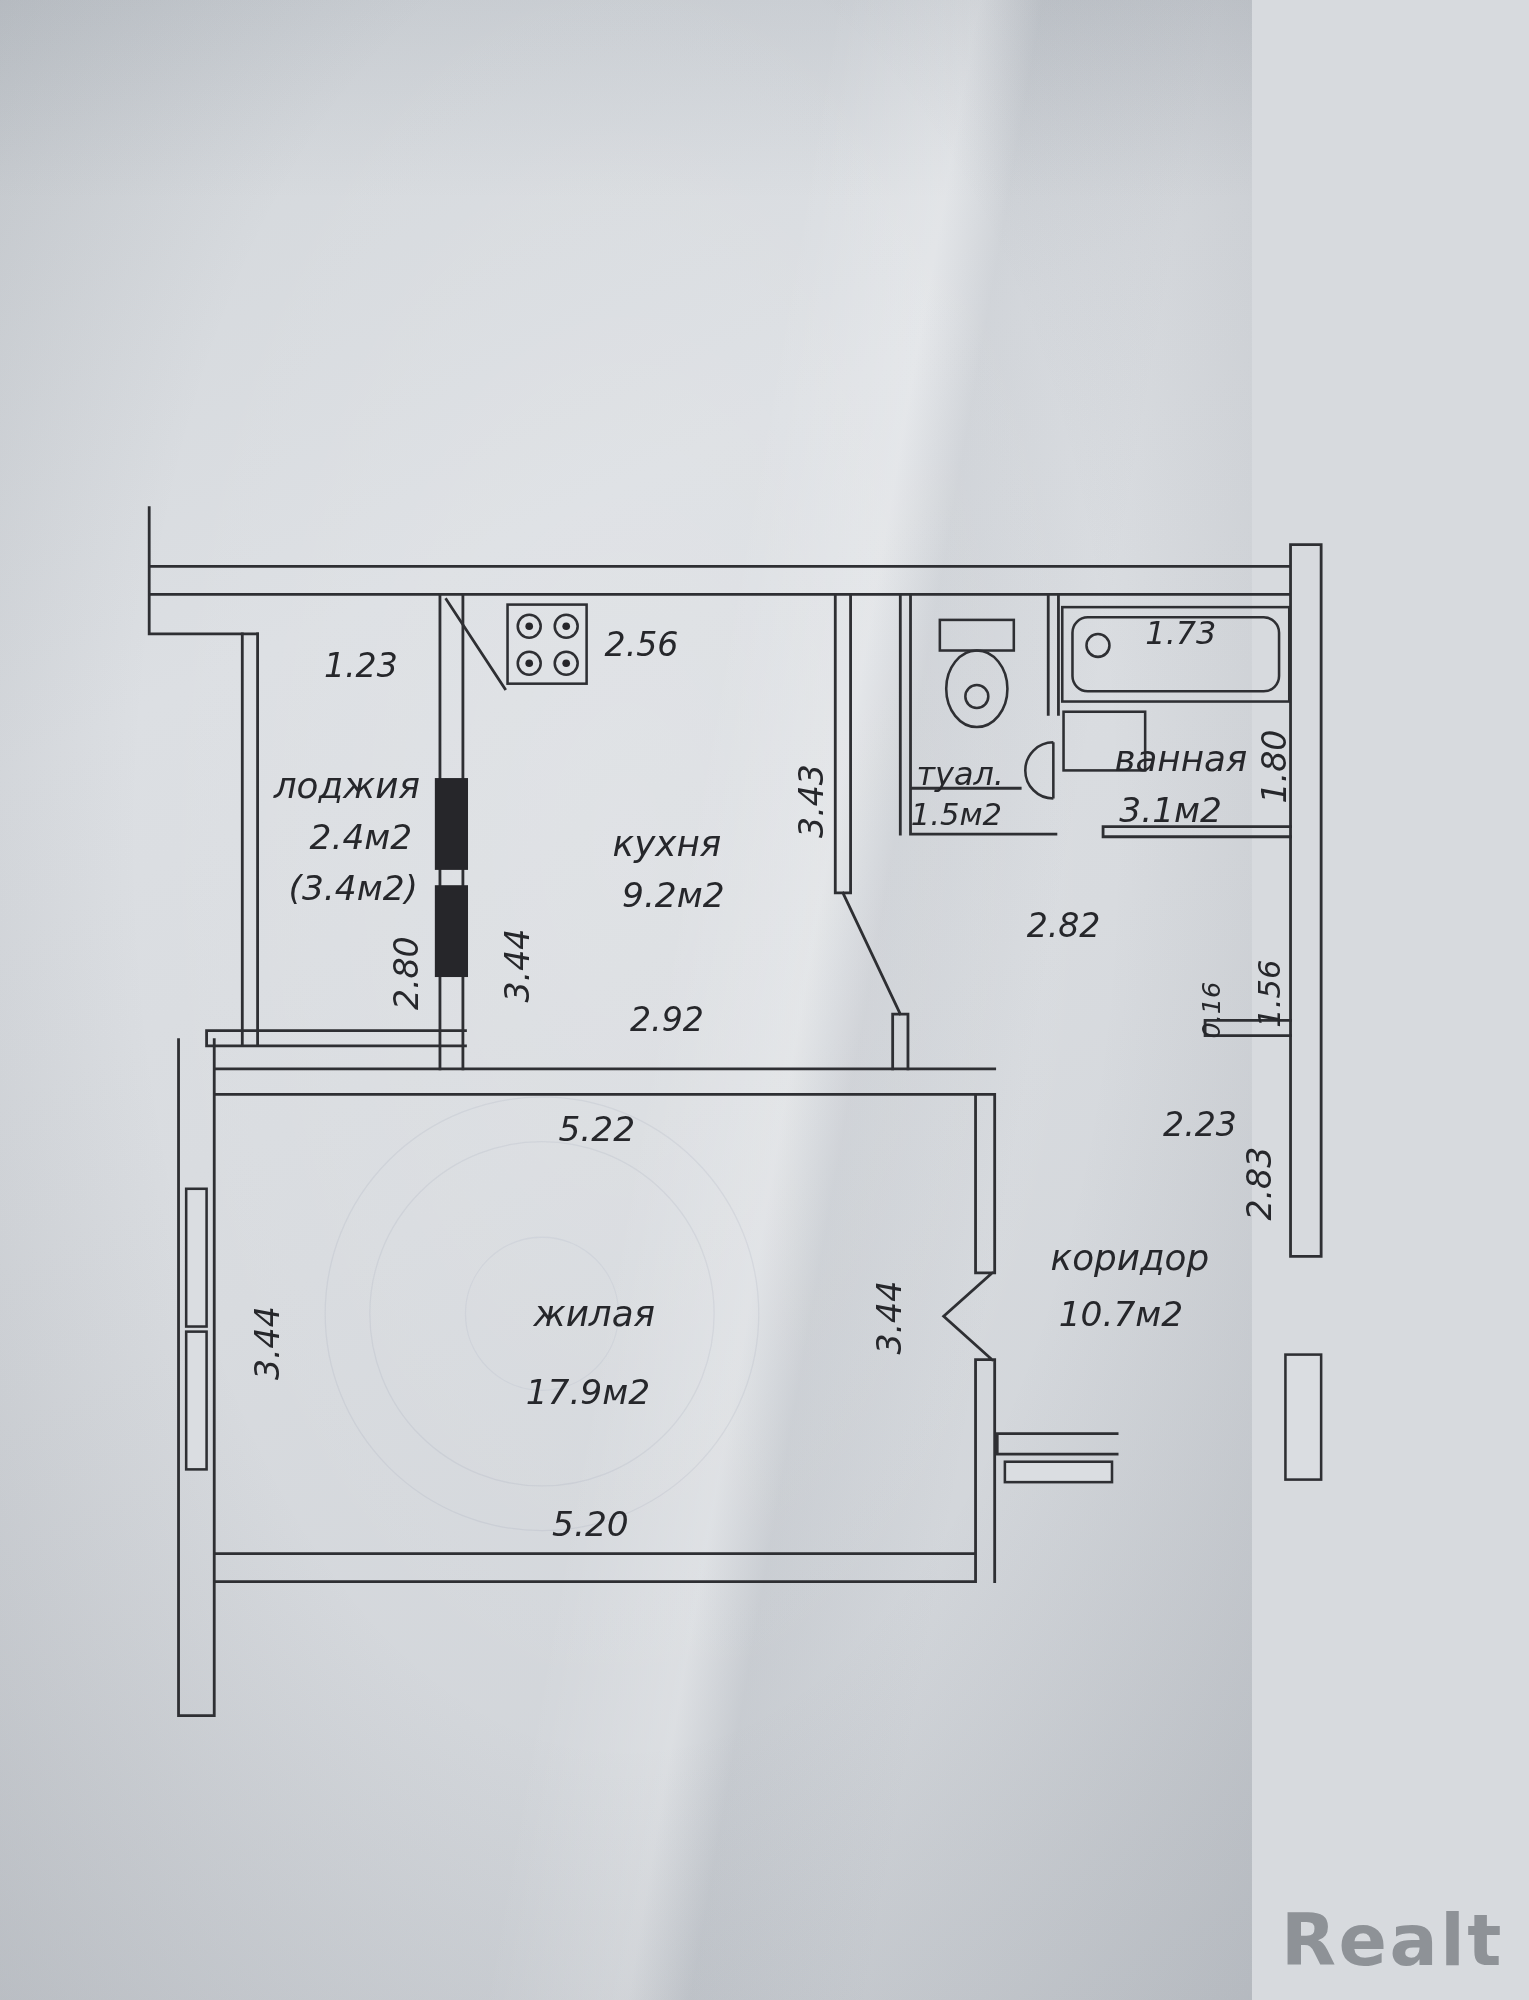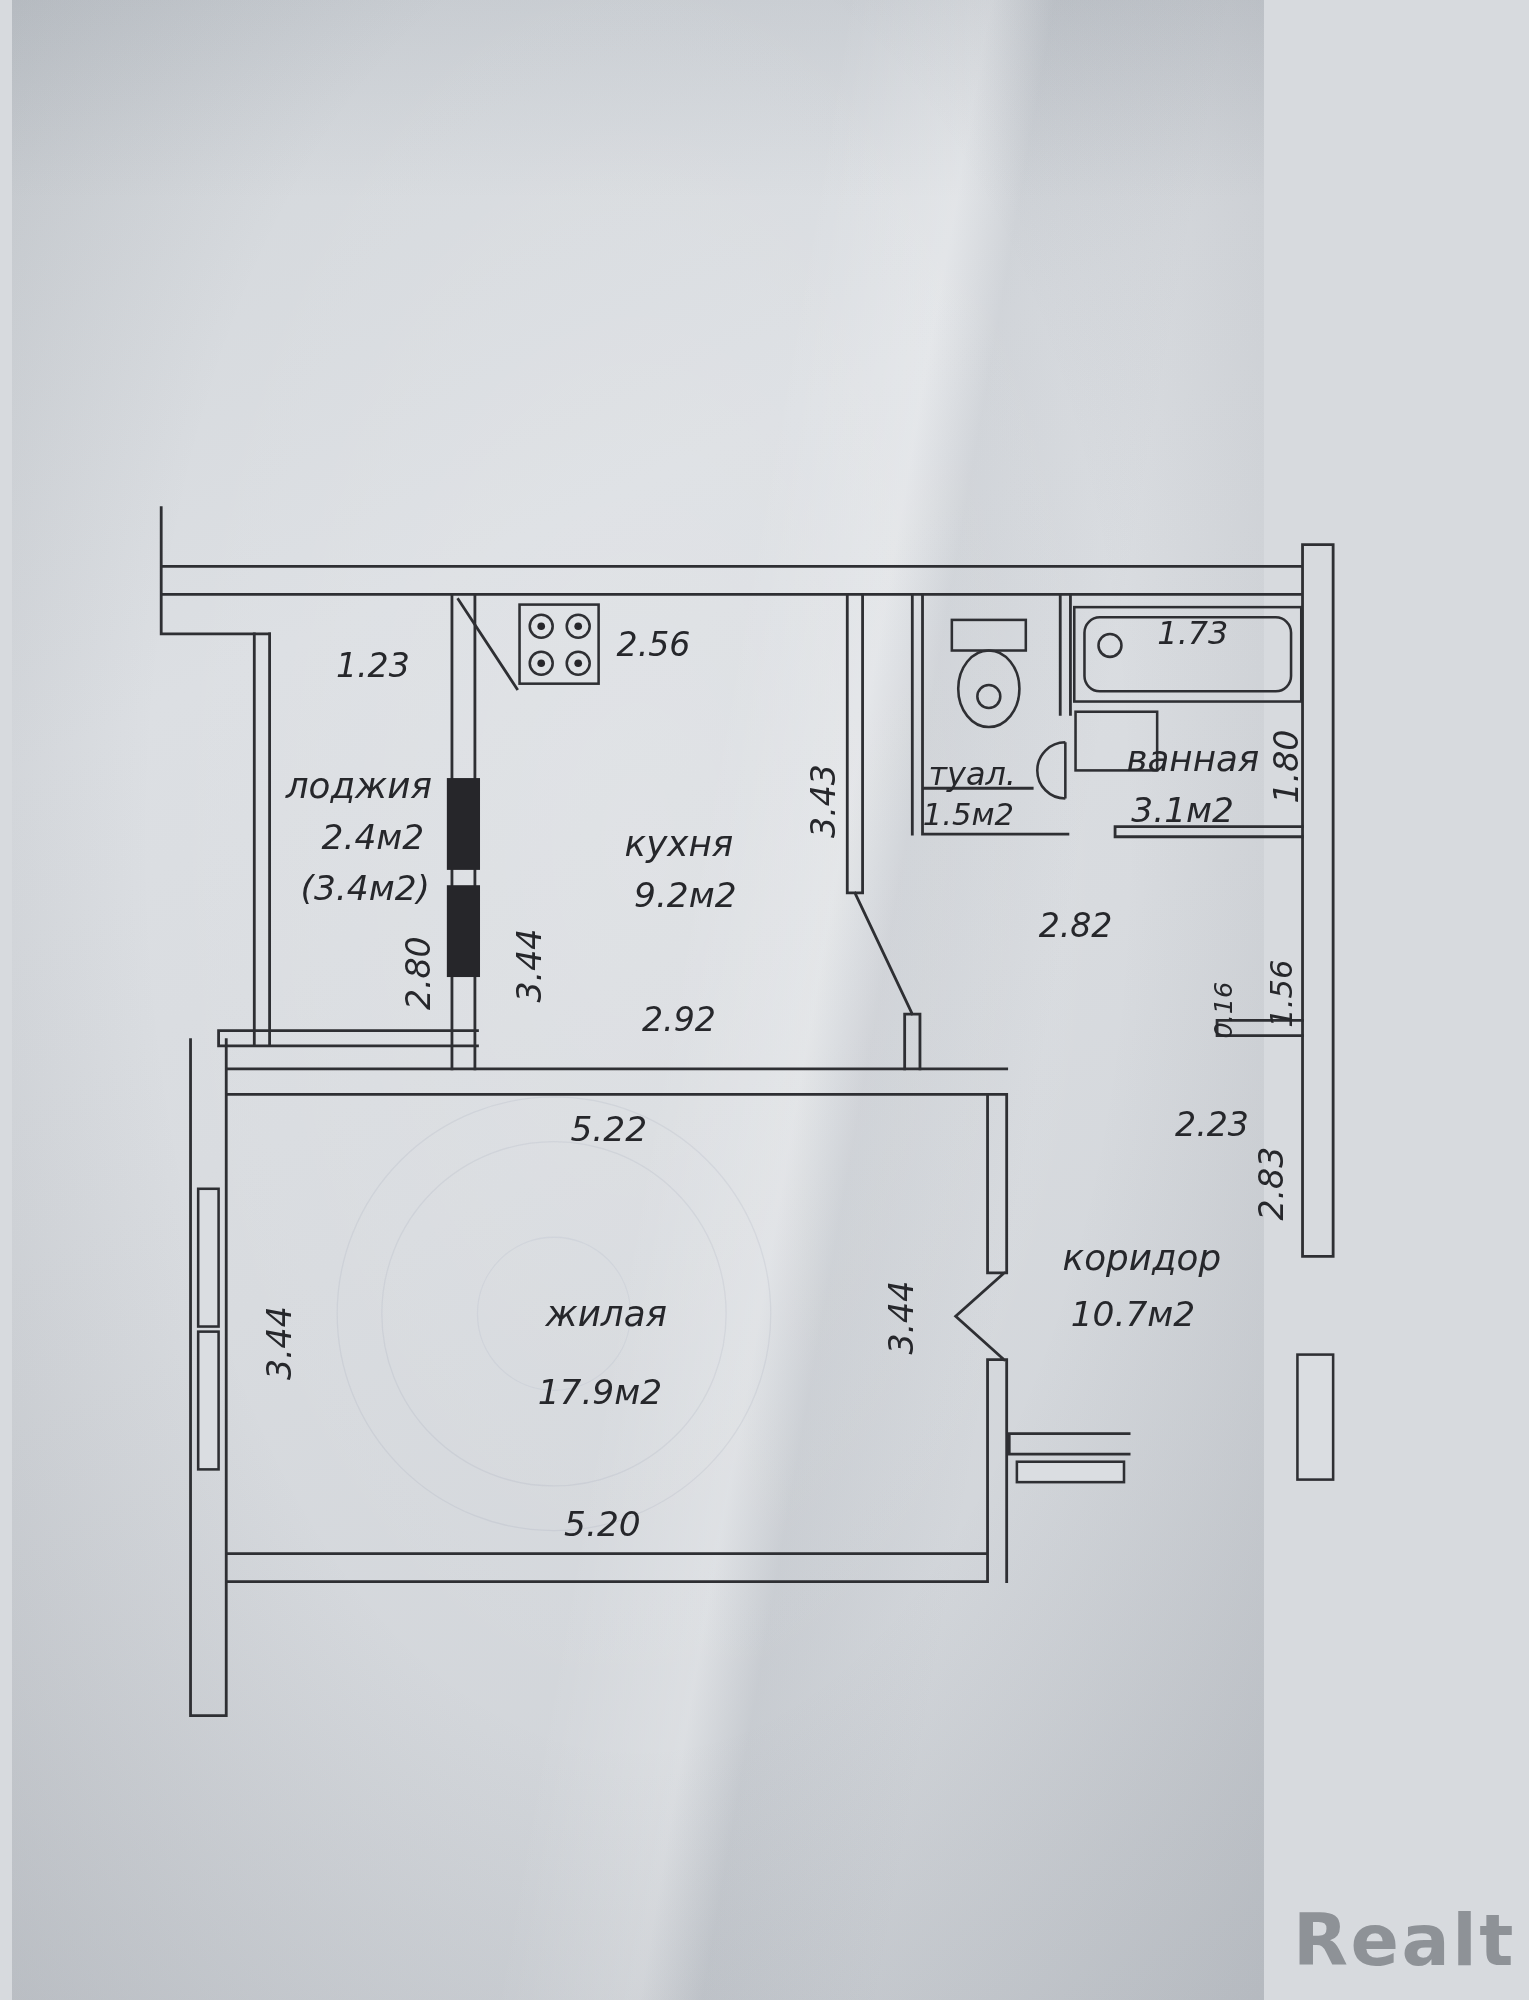--- a/index.html
+++ b/index.html
@@ -5,21 +5,20 @@
   html,body { margin:0; padding:0; }
   body {
     width:1529px; height:2000px;
     font-family:"DejaVu Sans", sans-serif;
     background:#d7dade;
     overflow:hidden;
   }
   .page {
     position:relative; width:1252px; height:2000px;
     background:linear-gradient(155deg,#d2d6da 0%,#dcdfe3 30%,#d8dbdf 55%,#cdd1d6 100%);
-    margin-left:12px;
   }
   .overlay { position:absolute; inset:0; pointer-events:none; }
   .vignette {
     background:radial-gradient(ellipse at 50% 42%, rgba(255,255,255,0.16) 0%, rgba(0,0,0,0) 55%, rgba(45,52,64,0.15) 100%);
   }
   .crease {
     background:linear-gradient(100deg, rgba(255,255,255,0) 52%, rgba(255,255,255,0.22) 61%, rgba(110,118,130,0.10) 65%, rgba(255,255,255,0) 76%),
                linear-gradient(180deg, rgba(90,100,115,0.10) 0%, rgba(0,0,0,0) 10%);
   }
   svg { position:absolute; inset:0; }

